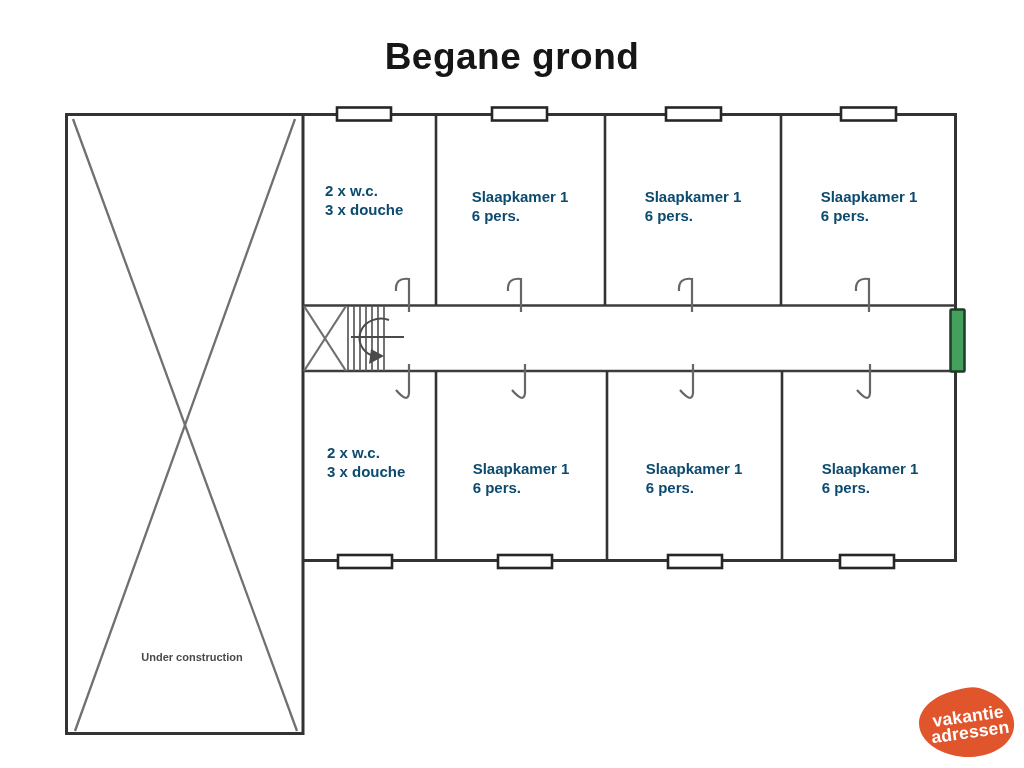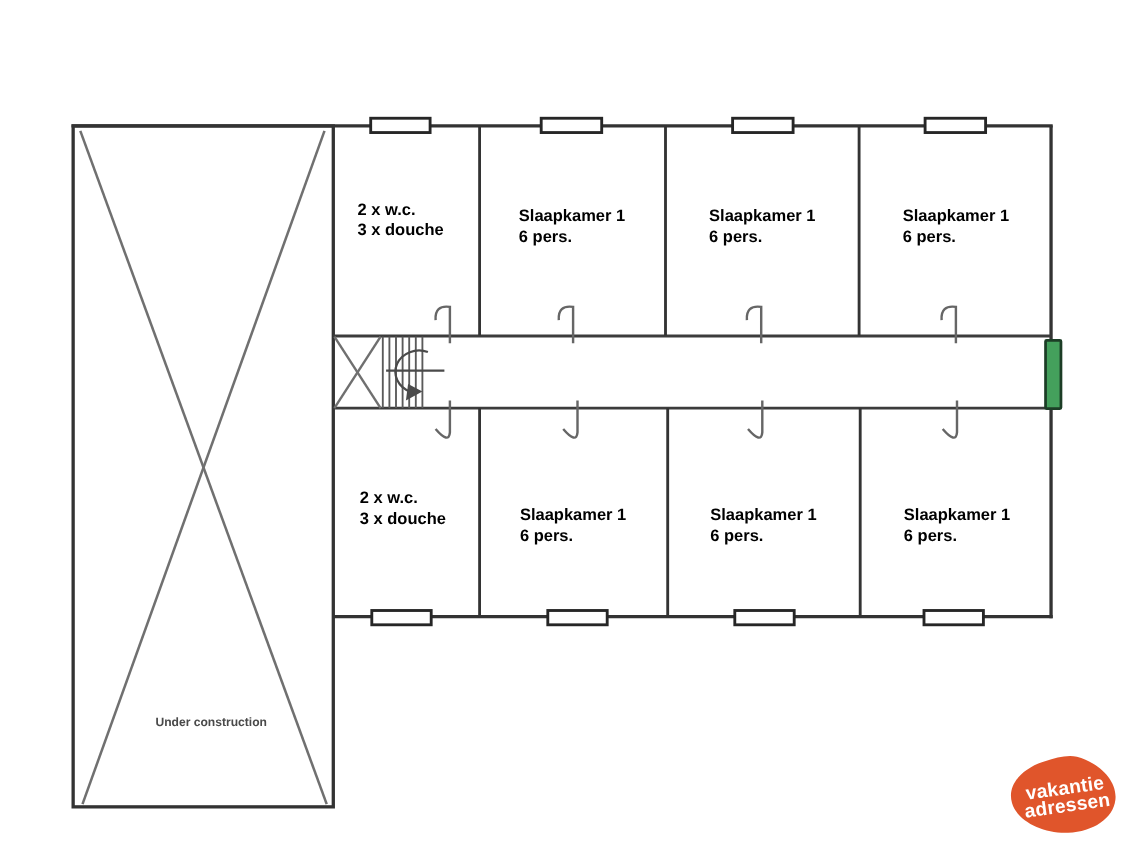--- a/index.html
+++ b/index.html
@@ -7,40 +7,41 @@
     position:relative; width:1024px; height:768px; background:#ffffff;
     font-family:"Liberation Sans", sans-serif; overflow:hidden;
   }
   .title {
     position:absolute; top:36px; left:0; width:100%;
     text-align:center; font-size:37px; font-weight:700; color:#161616;
     letter-spacing:0.5px;
   }
   svg.plan { position:absolute; left:0; top:0; }
   .lbl {
-    position:absolute; color:#000000; font-size:15px; font-weight:700;
+    position:absolute; color:#0c4a6e; font-size:15px; font-weight:700;
     line-height:19px; white-space:nowrap;
   }
   .lbl.center { transform:translateX(-50%); text-align:left; }
   .lbl.uc { color:#4a4a4a; font-size:11px; }
   .logo { position:absolute; left:916px; top:684px; width:106px; height:78px; }
   .logo svg { position:absolute; left:0; top:0; }
   .logo .txt {
     position:absolute; left:0; top:0; right:0; bottom:0;
     display:flex; flex-direction:column; align-items:center; justify-content:center;
     transform:rotate(-8deg) translateY(1px);
     color:#ffffff; font-weight:700; font-size:17.5px; line-height:16.5px;
     letter-spacing:0.2px;
   }
 </style>
 </head>
 <body>
 
 <div class="stage">
 
+  <div class="title">Begane grond</div>
 
   <svg class="plan" width="1024" height="768" viewBox="0 0 1024 768">
 
     <g stroke="#333333" stroke-width="3" fill="none">
       <path d="M65 114.5 H957"></path>
       <rect x="66.5" y="114.5" width="236.5" height="619"></rect>
       <path d="M955.5 114 V562"></path>
       <path d="M303 560.5 H957"></path>
     </g>
 

